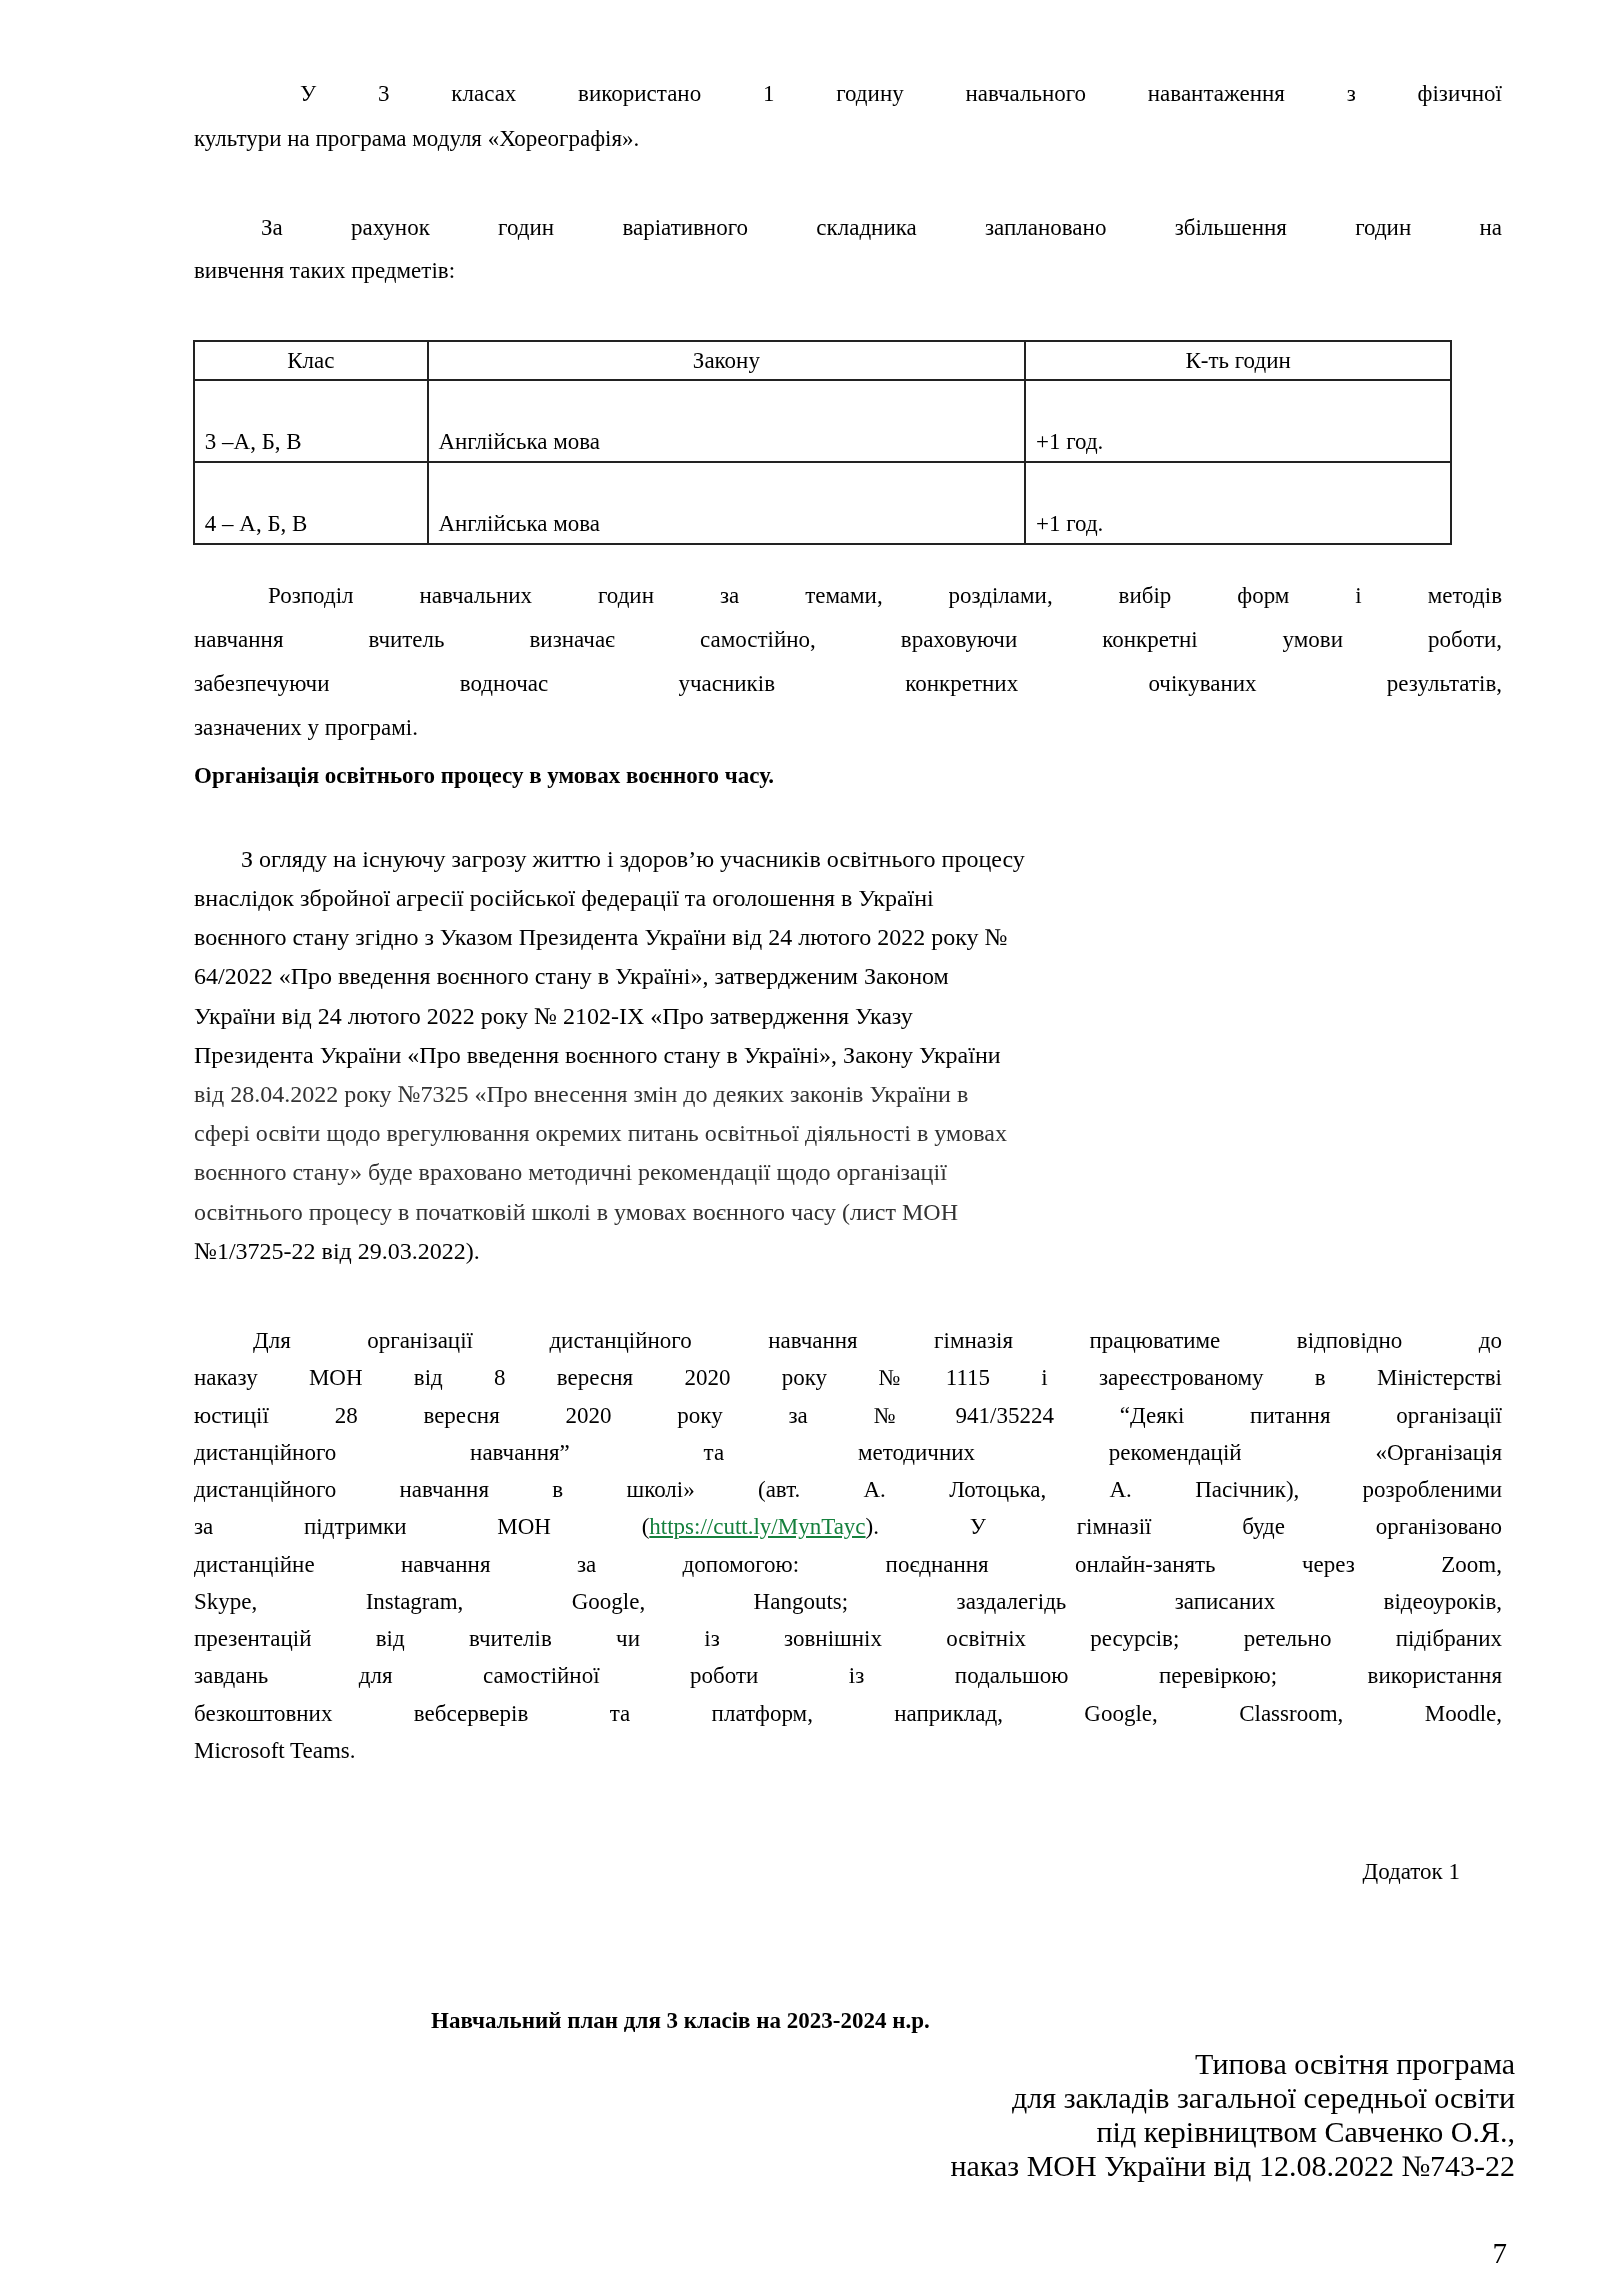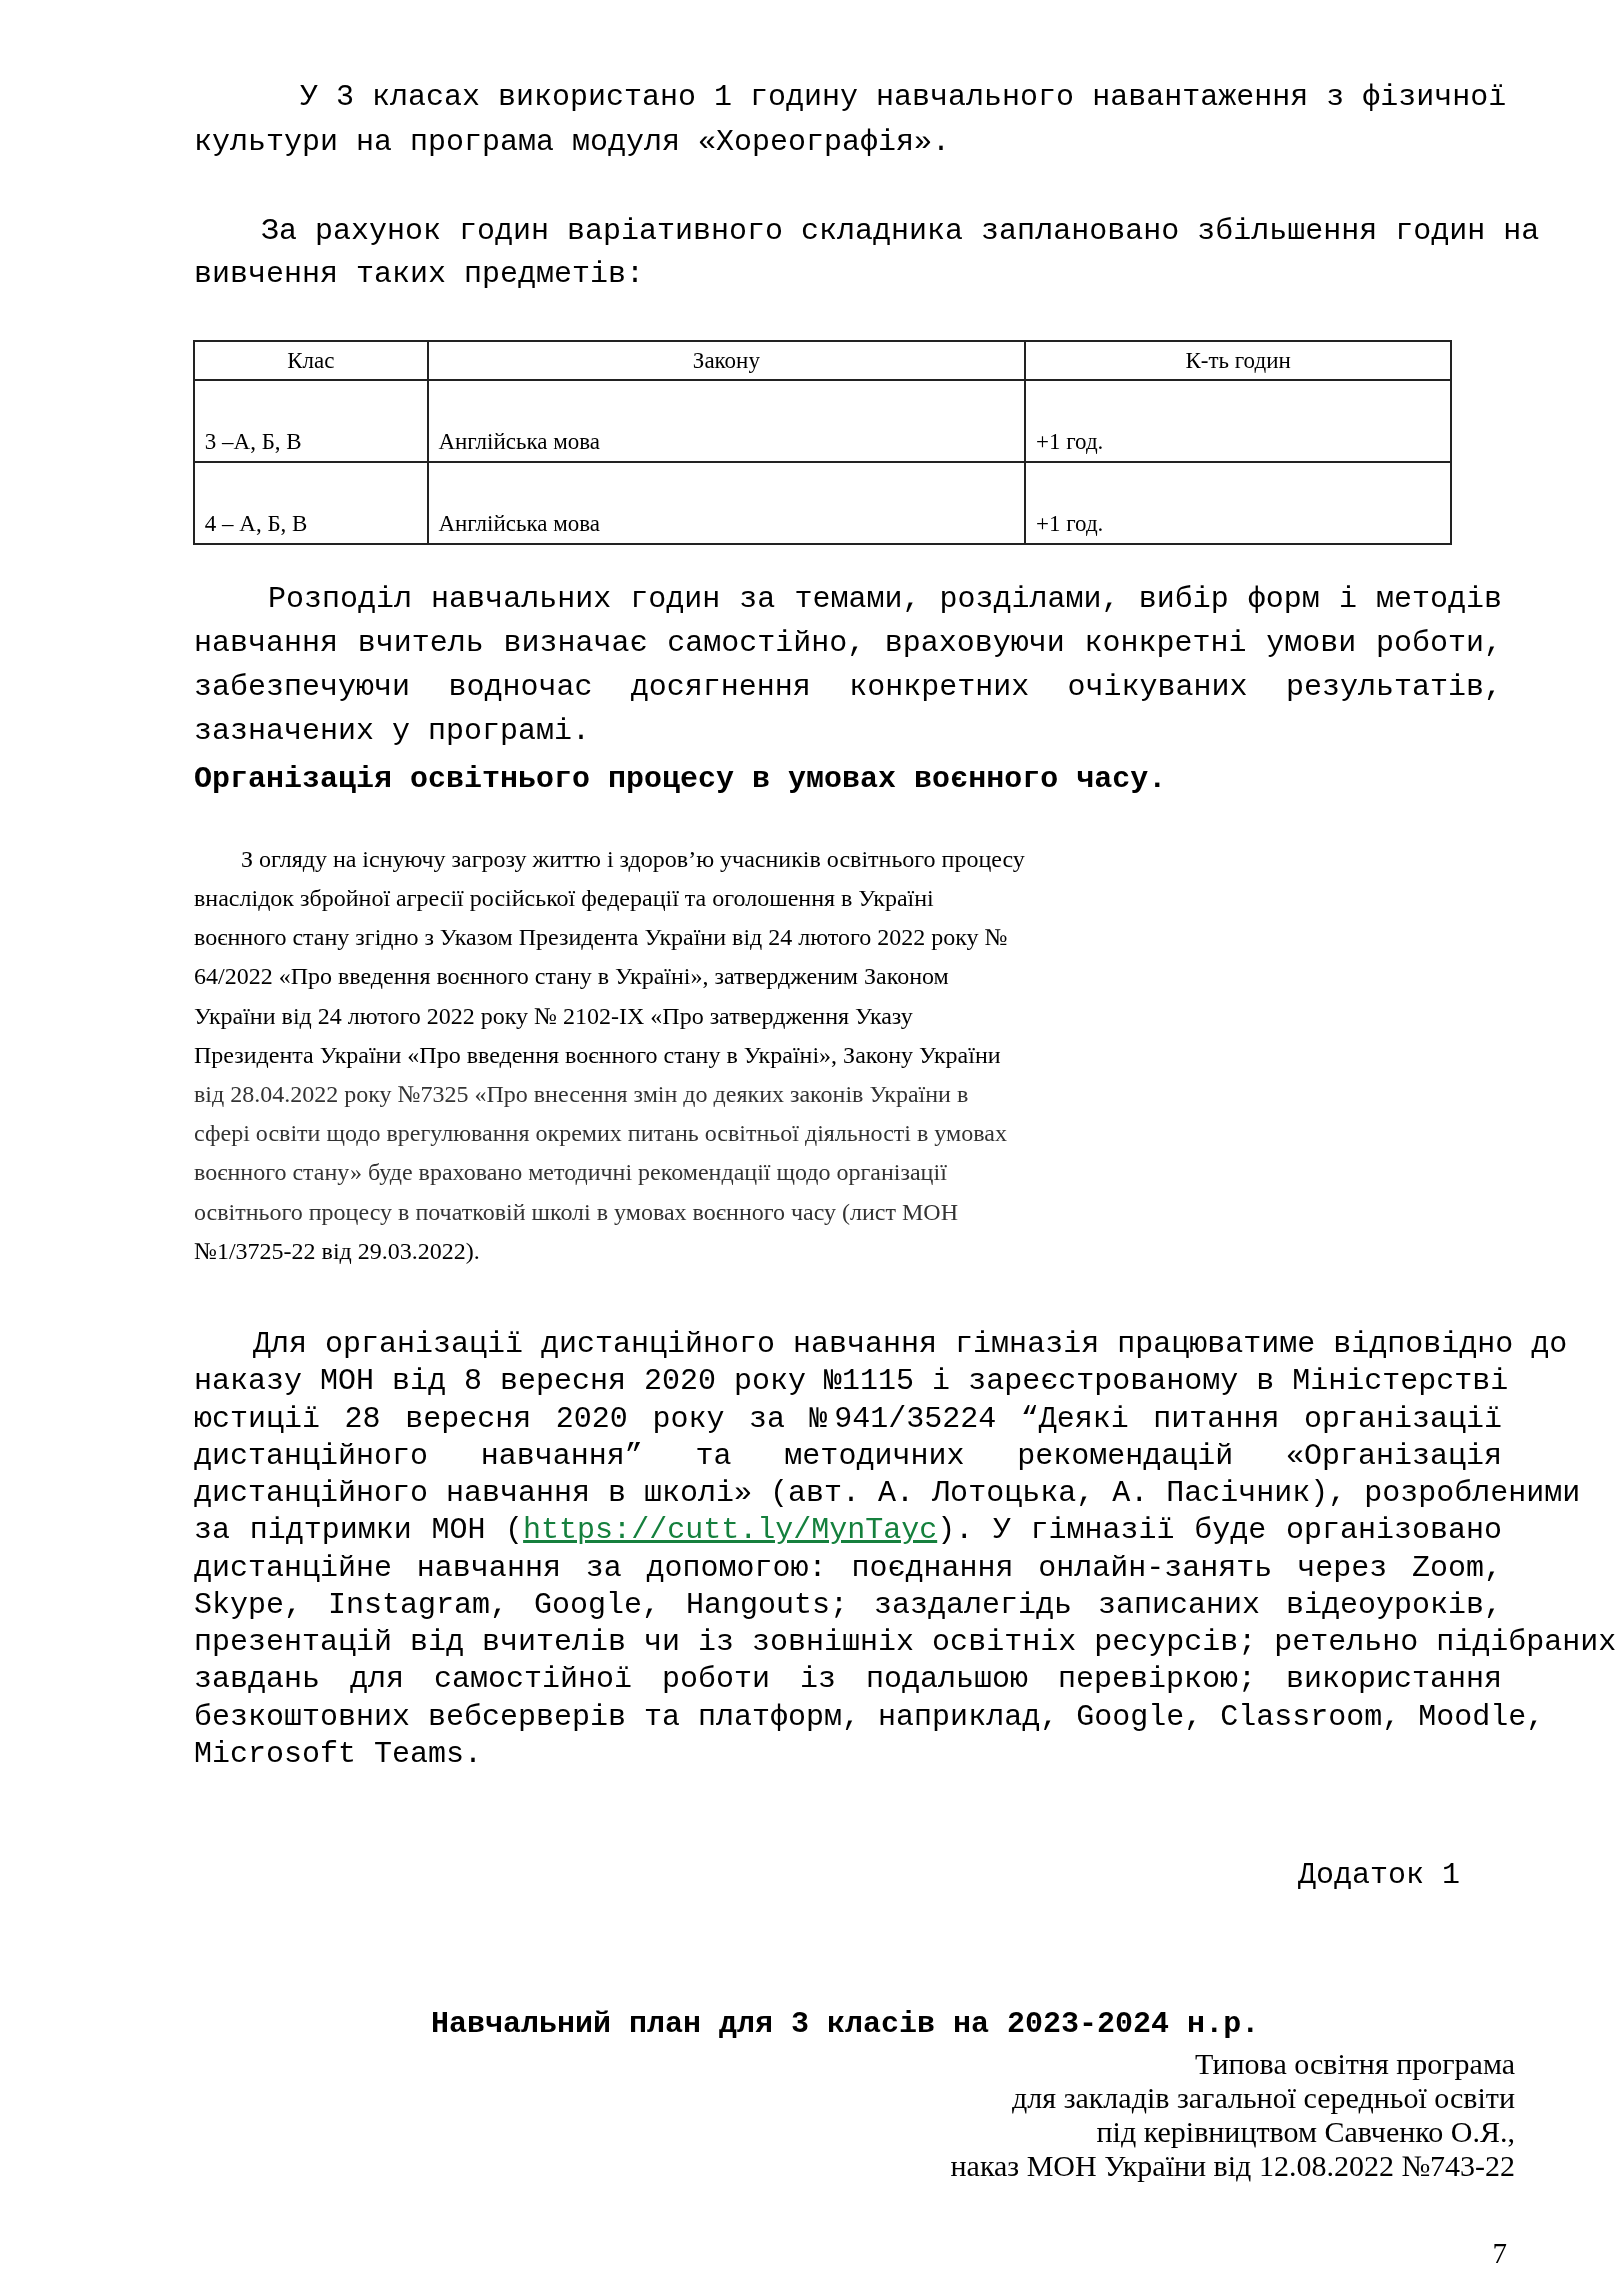--- a/index.html
+++ b/index.html
@@ -1,19 +1,19 @@
 <!DOCTYPE html>
 <html><head>
 <meta charset="utf-8">
 <style>
   html, body { margin:0; padding:0; background:#ffffff; }
   body { width:1621px; height:2293px; position:relative; overflow:hidden;
          font-family:"Liberation Serif", "DejaVu Serif", serif; color:#000; }
   .ln { position:absolute; white-space:nowrap; line-height:1; }
-  .body36 { font-size:30px;font-family:Liberation Mono, monospace; }
+  .body36 { font-size:23px; }
   .body37 { font-size:24px; }
   .just { left:194px; width:1308px; text-align:justify; text-align-last:justify; }
   .left { left:194px; }
   .gray { color:#333333; }
   .bold { font-weight:bold; }
   table.tbl { position:absolute; left:193px; top:340px; width:1259px; border-collapse:collapse;
               font-size:23px; }
   table.tbl td, table.tbl th { border:2px solid #222; padding:0 9.8px; font-weight:normal; }
   table.tbl th { height:37px; text-align:center; vertical-align:middle; }
   table.tbl td { height:74px; vertical-align:bottom; padding-bottom:5.9px; }
@@ -45,21 +45,21 @@
   <tr>
     <td>4 – А, Б, В</td>
     <td>Англійська мова</td>
     <td>+1 год.</td>
   </tr>
 </tbody>
   </table>
 
 <div class="ln body36 just" style="top:584px;"><span style="display:inline-block;width:74px"></span><span>Розподіл навчальних годин за темами, розділами, вибір форм і методів</span></div>
 <div class="ln body36 just" style="top:628px;">навчання вчитель визначає самостійно, враховуючи конкретні умови роботи,</div>
-<div class="ln body36 just" style="top:672px;">забезпечуючи водночас досягнення конкретних очікуваних результатів,</div>
+<div class="ln body36 just" style="top:672px;">забезпечуючи водночас учасників конкретних очікуваних результатів,</div>
 <div class="ln body36 left" style="top:716px;">зазначених у програмі.</div>
 
 <div class="ln body36 left bold" style="top:764px;">Організація освітнього процесу в умовах воєнного часу.</div>
 
 <div class="ln body37 left" style="top:847px; left:241px;">З огляду на існуючу загрозу життю і здоров’ю учасників освітнього процесу</div>
 <div class="ln body37 left" style="top:886px;">внаслідок збройної агресії російської федерації та оголошення в Україні</div>
 <div class="ln body37 left" style="top:925px;">воєнного стану згідно з Указом Президента України від 24 лютого 2022 року №</div>
 <div class="ln body37 left" style="top:964px;">64/2022 «Про введення воєнного стану в Україні», затвердженим Законом</div>
 <div class="ln body37 left" style="top:1004px;">України від 24 лютого 2022 року № 2102-IX «Про затвердження Указу</div>
 <div class="ln body37 left" style="top:1043px;">Президента України «Про введення воєнного стану в Україні»,  Закону України</div>

